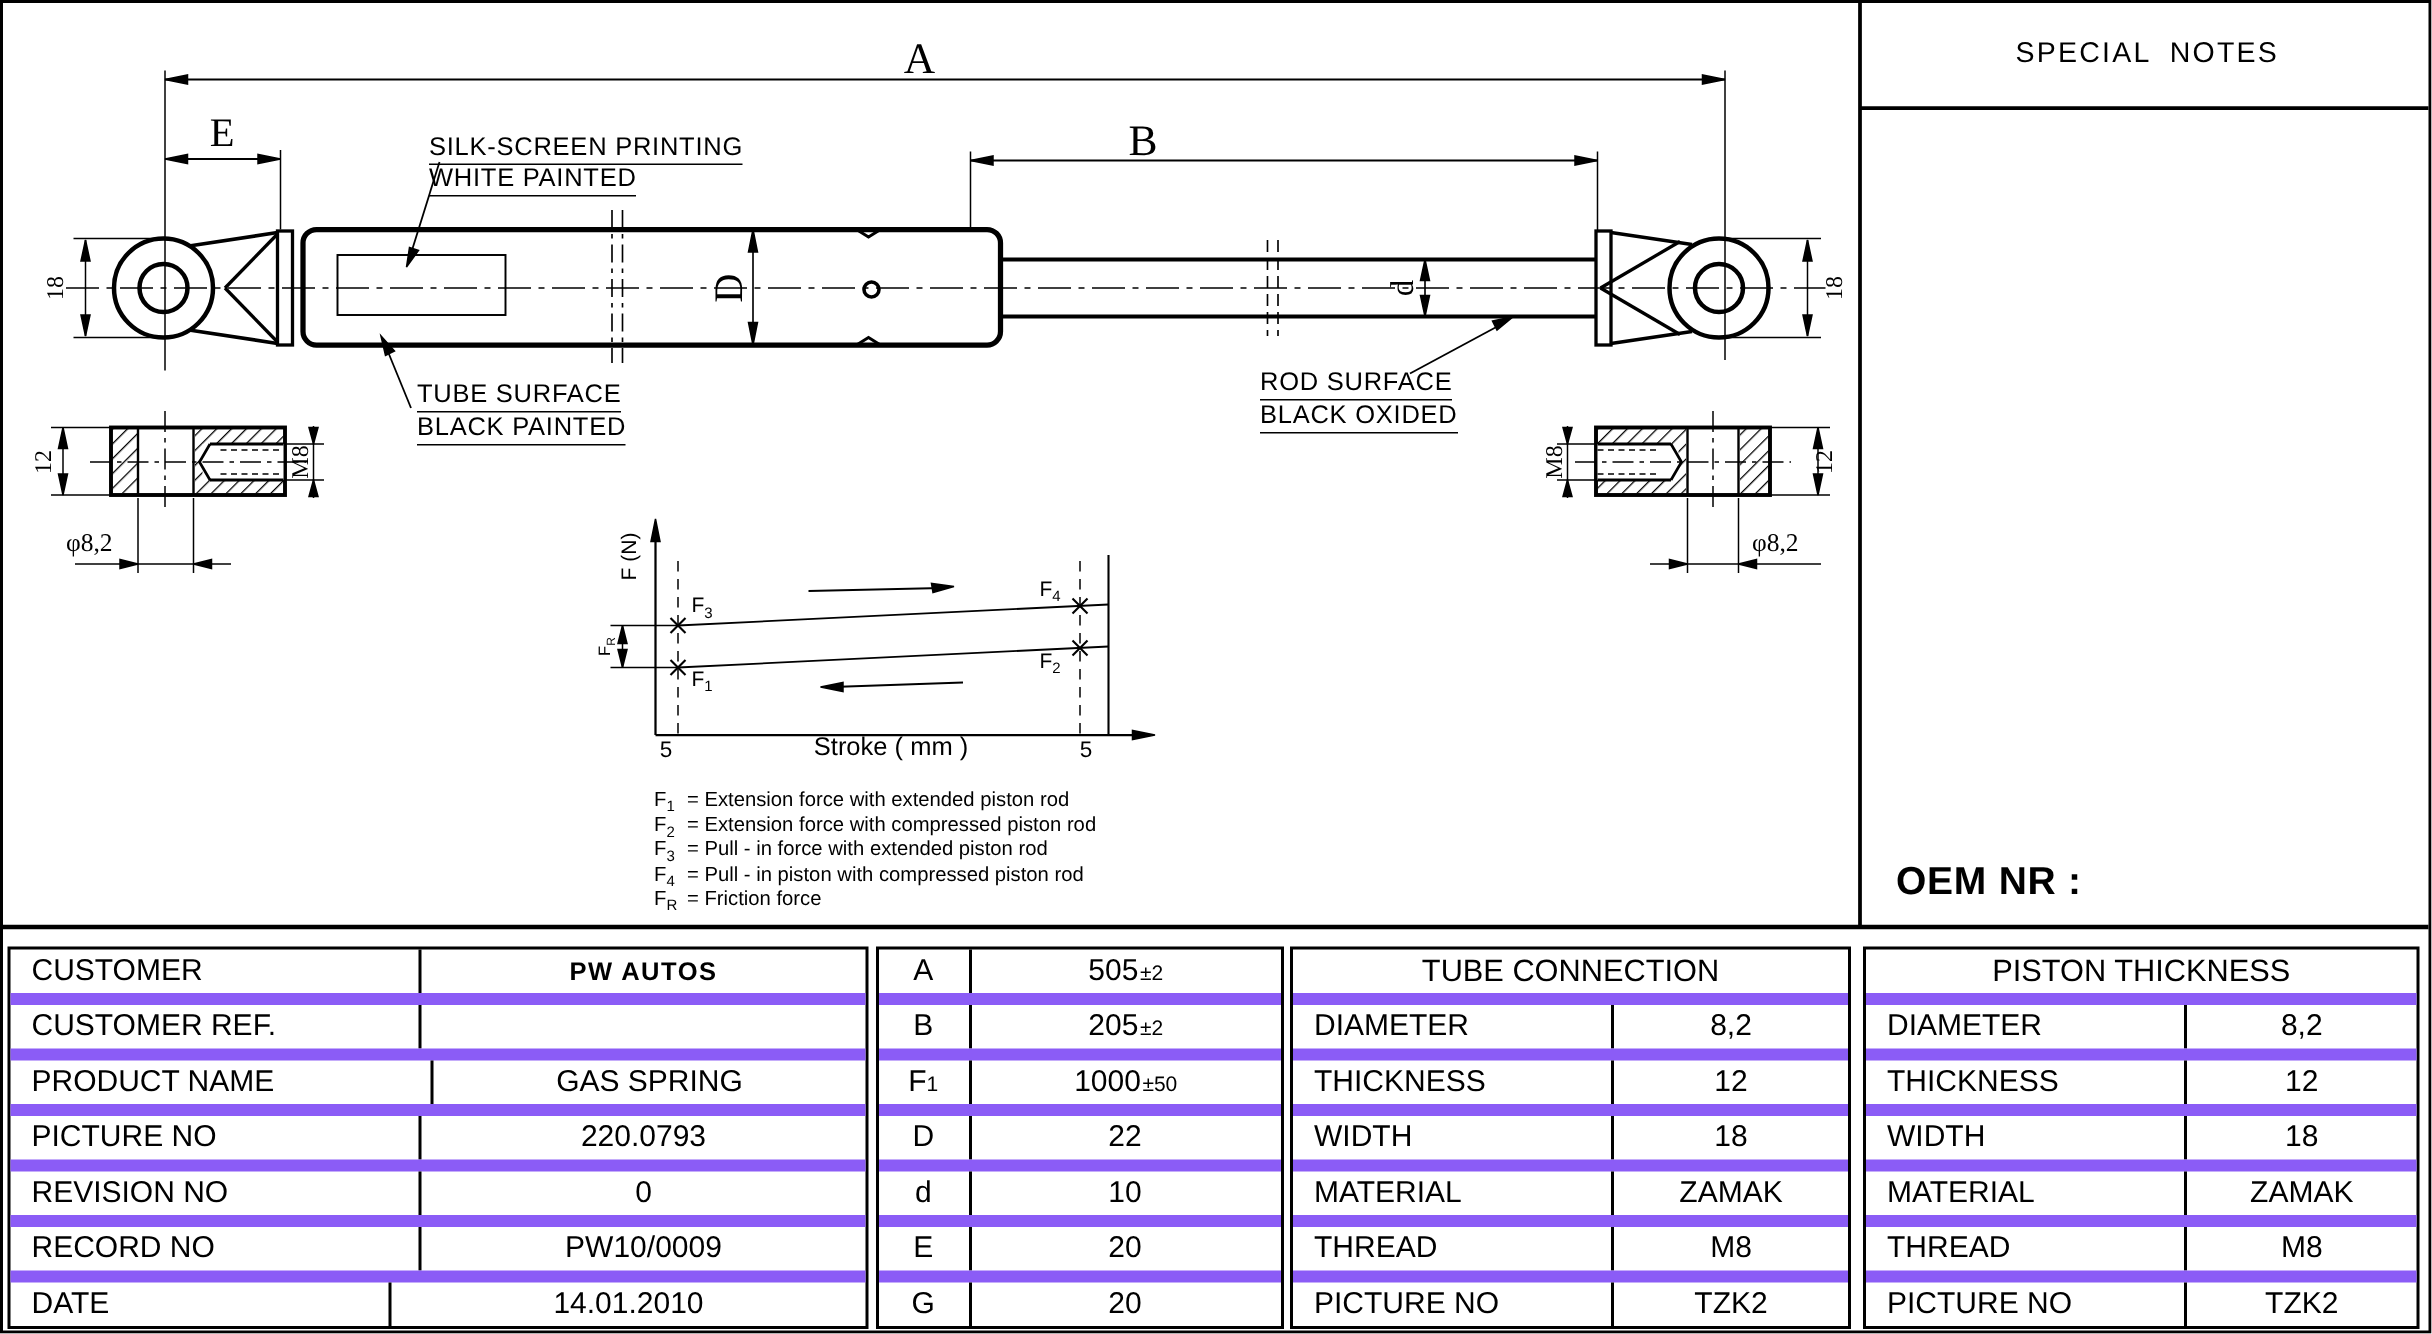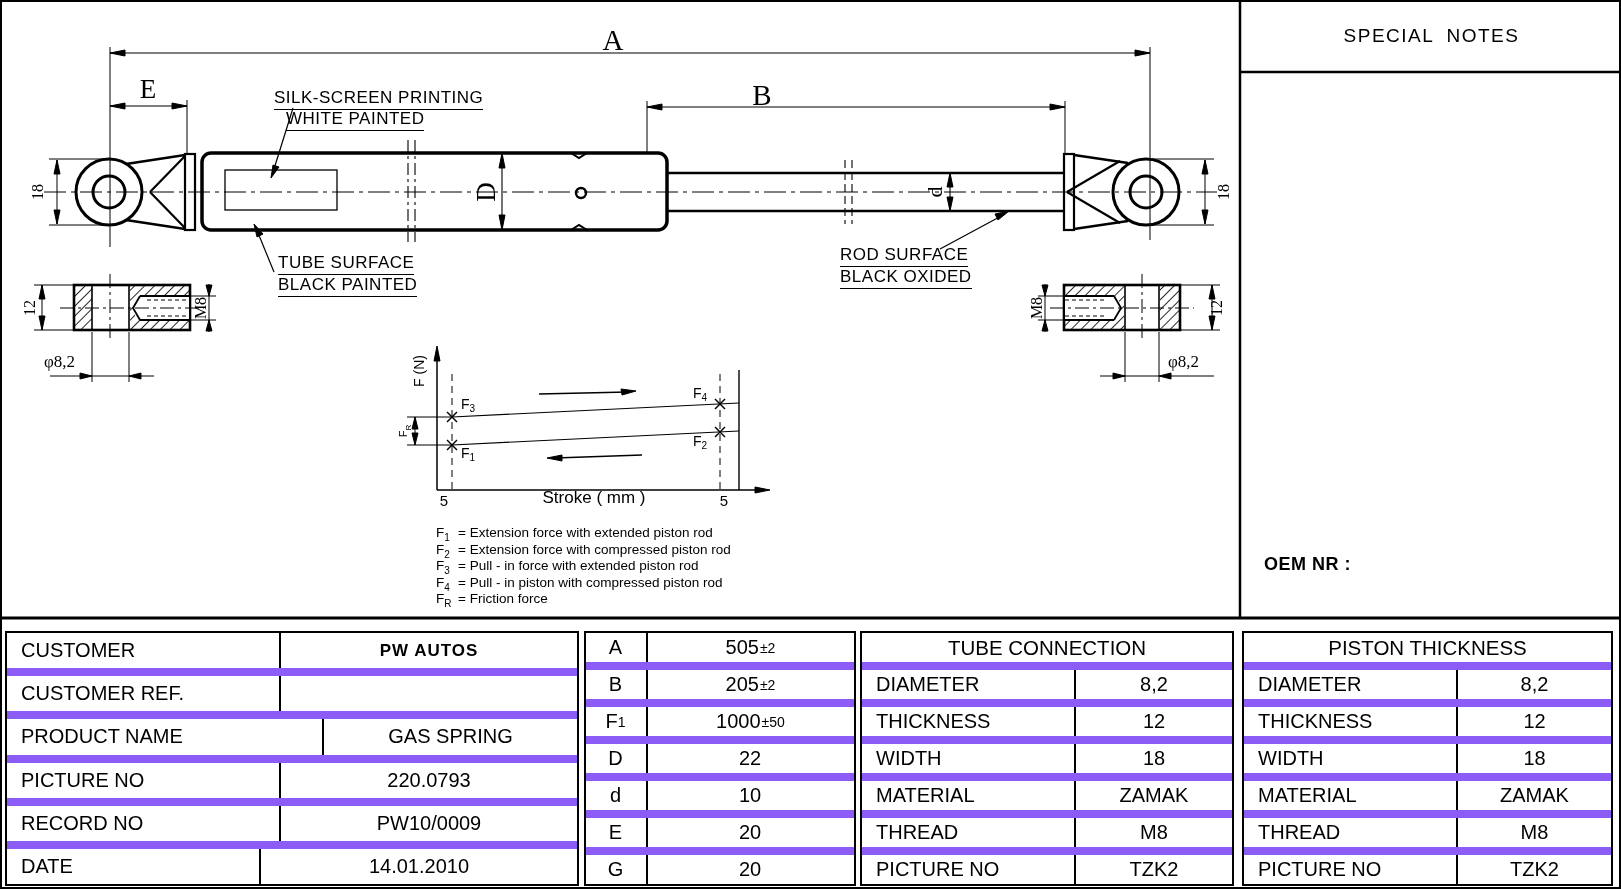--- a/index.html
+++ b/index.html
@@ -16,21 +16,21 @@
   .anno { font-size:17px; letter-spacing:.5px; }
   .dimletter { font-size:29px; }
   .smdim { font-size:16px; }
   
   .pt-label { font-size:14px; }
   .pt-label sub, .leg-sym sub { font-size:10px; }
   .leg-row { height:16.5px; line-height:16.5px; font-size:13.5px; }
   .leg-sym { display:inline-block; min-width:22px; }
   
   .special { font-size:19px; letter-spacing:1.5px; word-spacing:6px; }
-  .oem { font-size:18px; font-weight:bold; letter-spacing:.5px; }
+  .oem { font-size:26px; font-weight:bold; letter-spacing:.5px;margin-top:18px; }
   
   .tablewrap { position:absolute; left:3px; top:629px; width:1613px; height:255px; display:flex; }
   .tsec { border:2.5px solid #000; box-sizing:border-box; display:flex; flex-direction:column; background:#fff; }
   .trow { flex:1; display:flex; border-top:8px solid #8b5cf6; min-height:0; }
   .trow:first-child { border-top:none; }
   .tcell { display:flex; align-items:center; box-sizing:border-box; font-size:20px; }
   .tlabel { padding-left:14px; border-right:2px solid #000; }
   .tval  { justify-content:center; }
   .theader { justify-content:center; font-size:20.5px; }
   .bold { font-weight:bold; }
@@ -271,21 +271,21 @@
   </svg>
 
   <div class="abs ctr serif dimletter" style="left:611px;top:38px">A</div>
   <div class="abs ctr serif dimletter" style="left:760px;top:93px">B</div>
   <div class="abs ctr serif" style="left:146px;top:87px;font-size:27px">E</div>
   <div class="abs rot serif" style="left:484px;top:190px;font-size:27px">D</div>
   <div class="abs rot serif" style="left:933px;top:190px;font-size:22px">d</div>
   <div class="abs rot serif smdim" style="left:36px;top:190px">18</div>
   <div class="abs rot serif smdim" style="left:1222px;top:190px">18</div>
 
-  <div class="abs anno uline" style="left:272px;top:86px">SILK-SCREEN PRINTING</div>
+  <div class="abs anno uline" style="left:284px;top:86px">SILK-SCREEN PRINTING</div>
   <div class="abs anno uline" style="left:284px;top:107px">WHITE PAINTED</div>
   <div class="abs anno uline" style="left:276px;top:251px">TUBE SURFACE</div>
   <div class="abs anno uline" style="left:276px;top:273px">BLACK PAINTED</div>
   <div class="abs anno uline" style="left:838px;top:243px">ROD SURFACE</div>
   <div class="abs anno uline" style="left:838px;top:265px">BLACK OXIDED</div>
 
   <div class="abs rot serif smdim" style="left:28px;top:306px">12</div>
   <div class="abs rot serif smdim" style="left:1215px;top:306px">12</div>
   <div class="abs rot serif smdim" style="left:199px;top:306px">M8</div>
   <div class="abs rot serif smdim" style="left:1035px;top:306px">M8</div>
@@ -317,28 +317,32 @@
 
     <div class="tsec" style="width:574px">
       <div class="trow">
         <div class="tcell tlabel" style="width:274px">CUSTOMER</div>
         <div class="tcell tval bold big" style="flex:1">PW AUTOS</div>
       </div>
       <div class="trow">
         <div class="tcell tlabel" style="width:274px">CUSTOMER REF.</div>
       </div>
       <div class="trow">
-        <div class="tcell tlabel" style="width:317px">PRODUCT NAME</div>
+        <div class="tcell tlabel" style="width:282px">PRODUCT NAME</div>
         <div class="tcell tval" style="flex:1">GAS SPRING</div>
       </div>
       <div class="trow">
         <div class="tcell tlabel" style="width:274px">PICTURE NO</div>
         <div class="tcell tval" style="flex:1">220.0793</div>
       </div>
       <div class="trow">
+        <div class="tcell tlabel" style="width:274px">REVISION NO</div>
+        <div class="tcell tval" style="flex:1">0</div>
+      </div>
+      <div class="trow">
         <div class="tcell tlabel" style="width:274px">RECORD NO</div>
         <div class="tcell tval" style="flex:1">PW10/0009</div>
       </div>
       <div class="trow">
         <div class="tcell tlabel" style="width:254px">DATE</div>
         <div class="tcell tval" style="flex:1">14.01.2010</div>
       </div>
     </div>
 
     <div class="gap4"></div>

